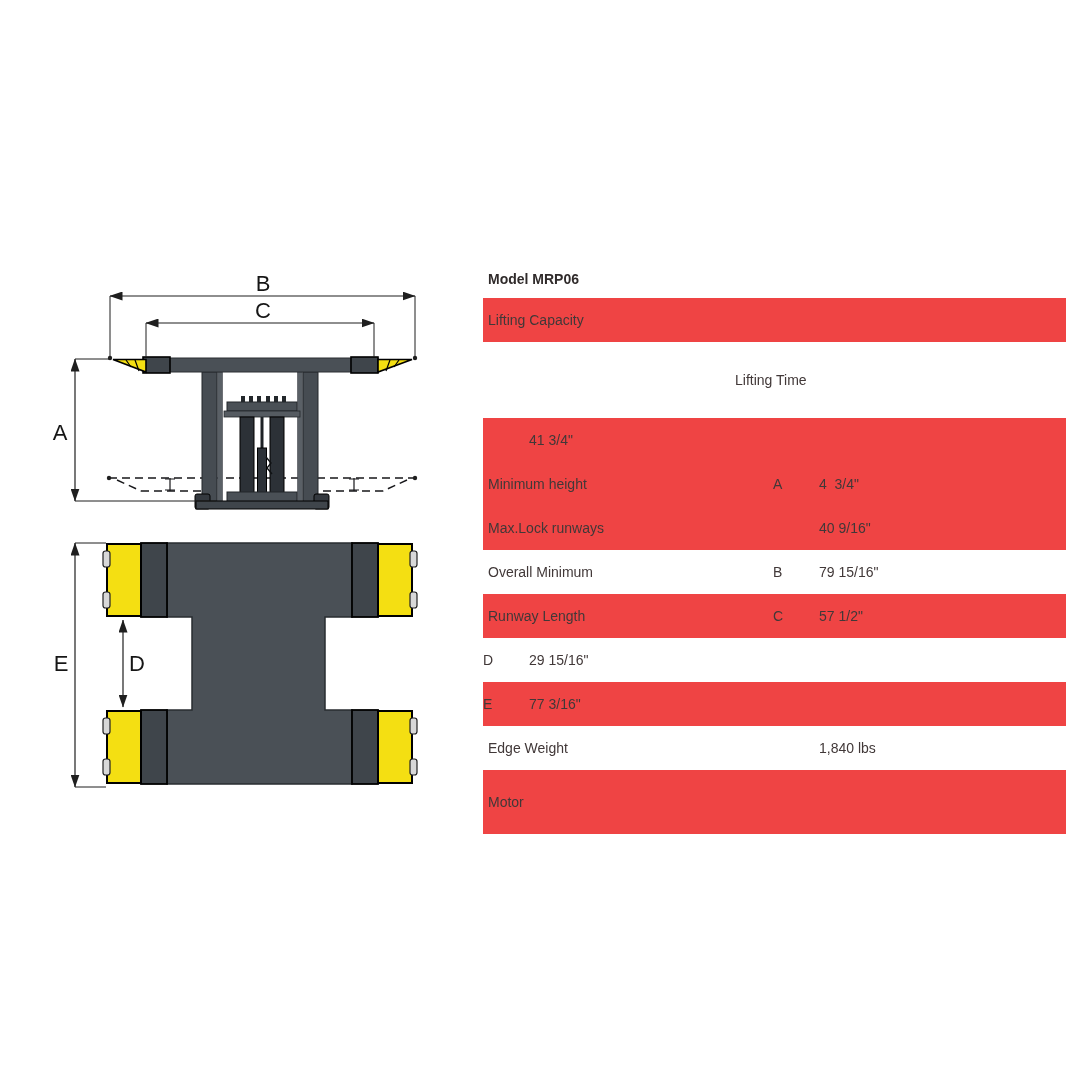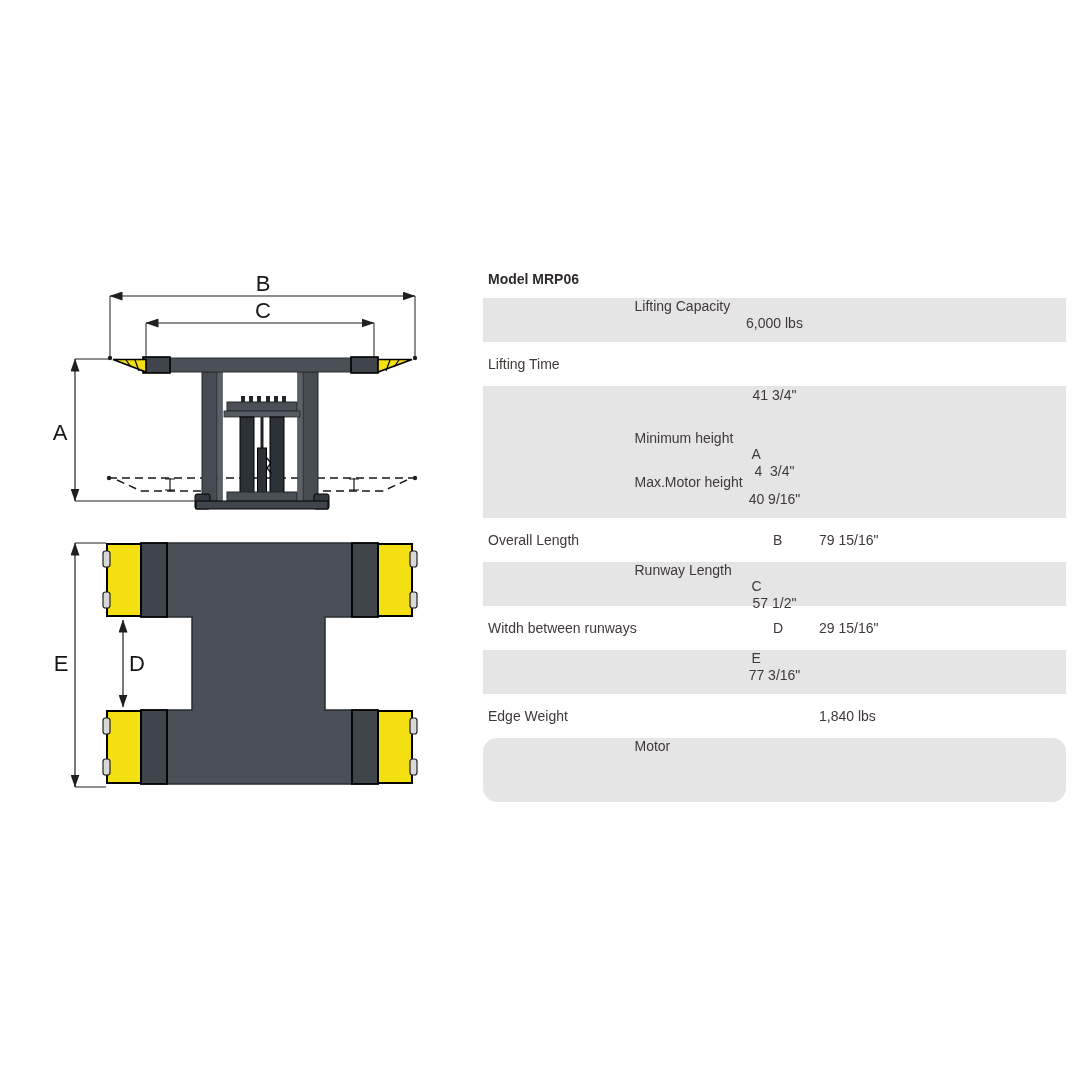--- a/index.html
+++ b/index.html
@@ -13,24 +13,24 @@
   .ext{stroke:#1f1f1f;stroke-width:1;fill:none;}
   .dash{stroke:#17171a;stroke-width:1.4;fill:none;stroke-dasharray:8 5;}
   .thin{stroke:#17171a;stroke-width:1.2;fill:none;}
   .dot{fill:#1f1f1f;}
 
   .spec-table{
     position:absolute;left:483px;top:260px;width:583px;
     font-size:14px;color:#413838;
   }
   .t-row{display:flex;align-items:center;height:44px;background:#ffffff;}
-  .t-row.pink{background:#e5e5e5;flex-direction:column;}
+  .t-row.pink{background:#ef4444;}
   .t-row.h38{height:38px;}
-  .t-row.h60{height:44px;}
-  .t-row.h64{height:64px;border-radius:14px;}
+  .t-row.h60{height:76px;justify-content:flex-end;}
+  .t-row.h64{height:64px;}
   .t-label{width:290px;padding-left:5px;box-sizing:border-box;}
   .t-letter{width:46px;}
   .t-value{flex:1;white-space:pre-wrap;line-height:1.32;}
   .t-header .t-label{font-weight:bold;color:#302b2b;}
 </style>
 </head>
 <body>
 
 <svg class="diagram-svg" width="1080" height="1080" viewBox="0 0 1080 1080">
   <defs>
@@ -173,59 +173,57 @@
 <div class="spec-table">
 
   <div class="t-row t-header h38">
     <div class="t-label">Model MRP06</div>
     <div class="t-letter"></div>
   </div>
 
   <div class="t-row pink">
     <div class="t-label">Lifting Capacity</div>
     <div class="t-letter"></div>
-    <div class="t-value">6,000 lbs</div>
   </div>
 
   <div class="t-row h60">
     <div class="t-label">Lifting Time</div>
     <div class="t-letter"></div>
   </div>
 
   <div class="t-row pink">
     <div class="t-letter"></div>
     <div class="t-value">41 3/4"</div>
   </div>
 
   <div class="t-row pink">
     <div class="t-label">Minimum height</div>
     <div class="t-letter">A</div>
     <div class="t-value">4  3/4"</div>
   </div>
 
   <div class="t-row pink">
-    <div class="t-label">Max.Motor height</div>
+    <div class="t-label">Max.Lock runways</div>
     <div class="t-letter"></div>
     <div class="t-value">40 9/16"</div>
   </div>
 
   <div class="t-row">
-    <div class="t-label">Overall Length</div>
+    <div class="t-label">Overall Minimum</div>
     <div class="t-letter">B</div>
     <div class="t-value">79 15/16"</div>
   </div>
 
   <div class="t-row pink">
     <div class="t-label">Runway Length</div>
     <div class="t-letter">C</div>
     <div class="t-value">57 1/2"</div>
   </div>
 
   <div class="t-row">
-    <div class="t-label">Witdh between runways</div>
     <div class="t-letter">D</div>
     <div class="t-value">29 15/16"</div>
   </div>
 
   <div class="t-row pink">
     <div class="t-letter">E</div>
     <div class="t-value">77 3/16"</div>
   </div>
 
   <div class="t-row">

